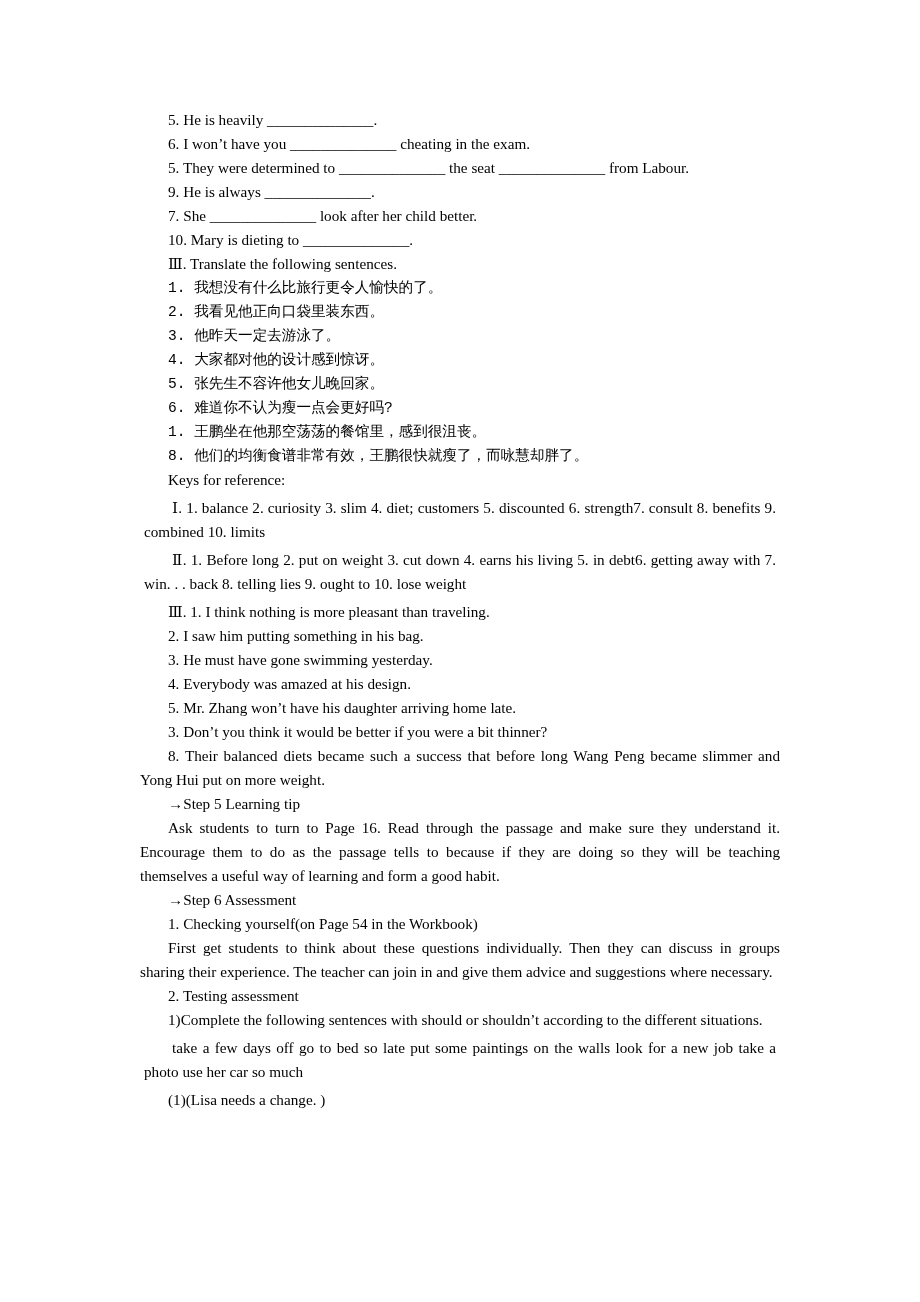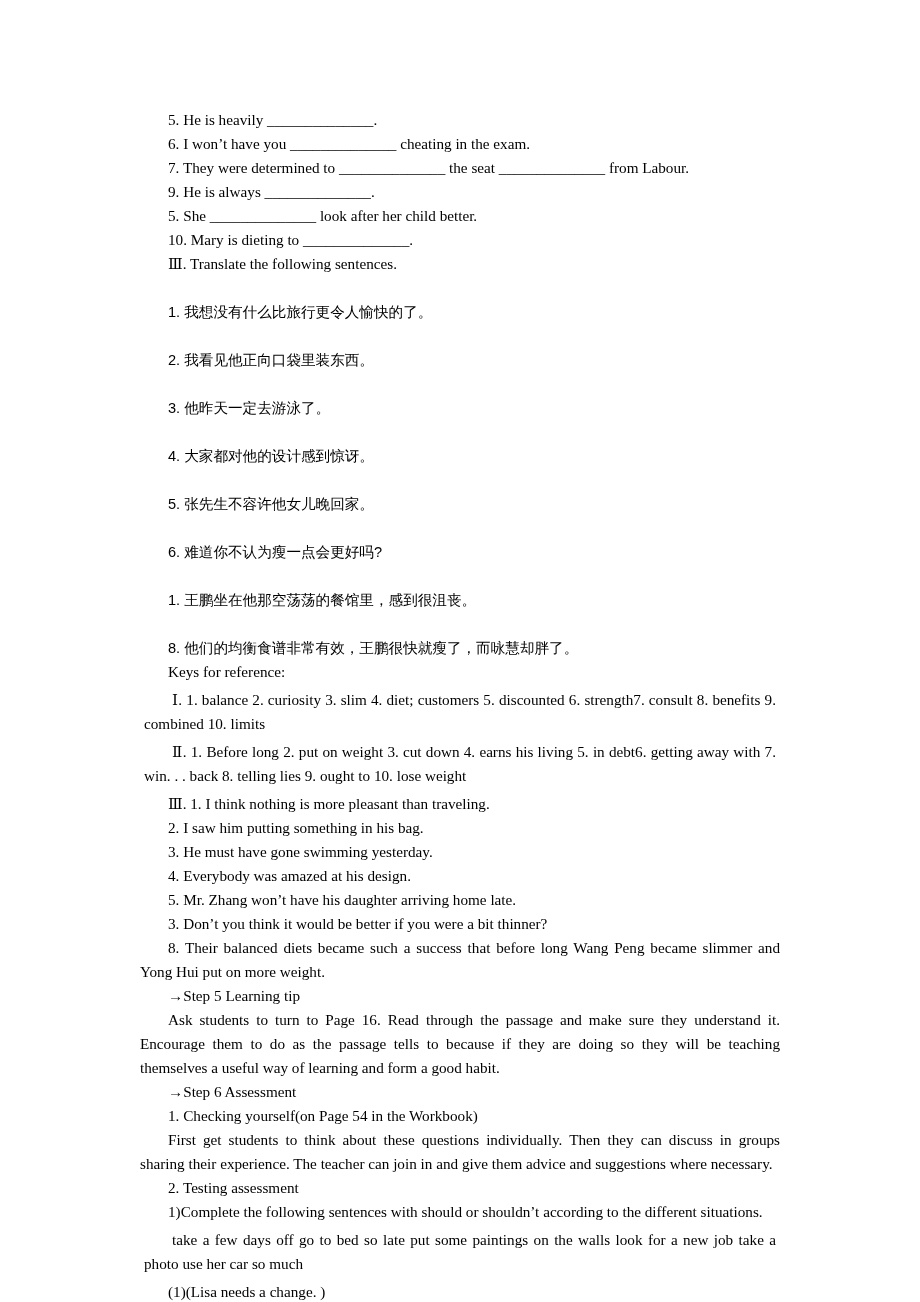--- a/index.html
+++ b/index.html
@@ -43,44 +43,43 @@
     text-indent: 28px;
     margin: 0;
     white-space: normal;
     font-family: Liberation Serif, serif;
   }
   .para-last-justify {
     text-align: justify;
     text-align-last: left;
   }
   .cn {
-    font-family: Liberation Sans, sans-serif;
+    font-family: Liberation Mono, monospace;
     font-size: 14.6px;
-    margin-top: 24px;
   }
   .romanline {
     font-size: 15.2px;
     line-height: 24px;
     text-align: justify;
     text-align-last: left;
     text-indent: 28px;
     margin: 4px;
   }
 </style>
 </head>
 <body>
 
 <div id="page">
   <div class="doc-body">
 
     <div class="line indent">5. He is heavily ______________.</div>
     <div class="line indent">6. I won’t have you ______________ cheating in the exam.</div>
-    <div class="line indent">7. They were determined to ______________ the seat ______________ from Labour.</div>
+    <div class="line indent">5. They were determined to ______________ the seat ______________ from Labour.</div>
     <div class="line indent">9. He is always ______________.</div>
-    <div class="line indent">5. She ______________ look after her child better.</div>
+    <div class="line indent">7. She ______________ look after her child better.</div>
     <div class="line indent">10. Mary is dieting to ______________.</div>
 
     <div class="line indent">Ⅲ. Translate the following sentences.</div>
 
     <div class="line indent cn">1. 我想没有什么比旅行更令人愉快的了。</div>
     <div class="line indent cn">2. 我看见他正向口袋里装东西。</div>
     <div class="line indent cn">3. 他昨天一定去游泳了。</div>
     <div class="line indent cn">4. 大家都对他的设计感到惊讶。</div>
     <div class="line indent cn">5. 张先生不容许他女儿晚回家。</div>
     <div class="line indent cn">6. 难道你不认为瘦一点会更好吗?</div>

